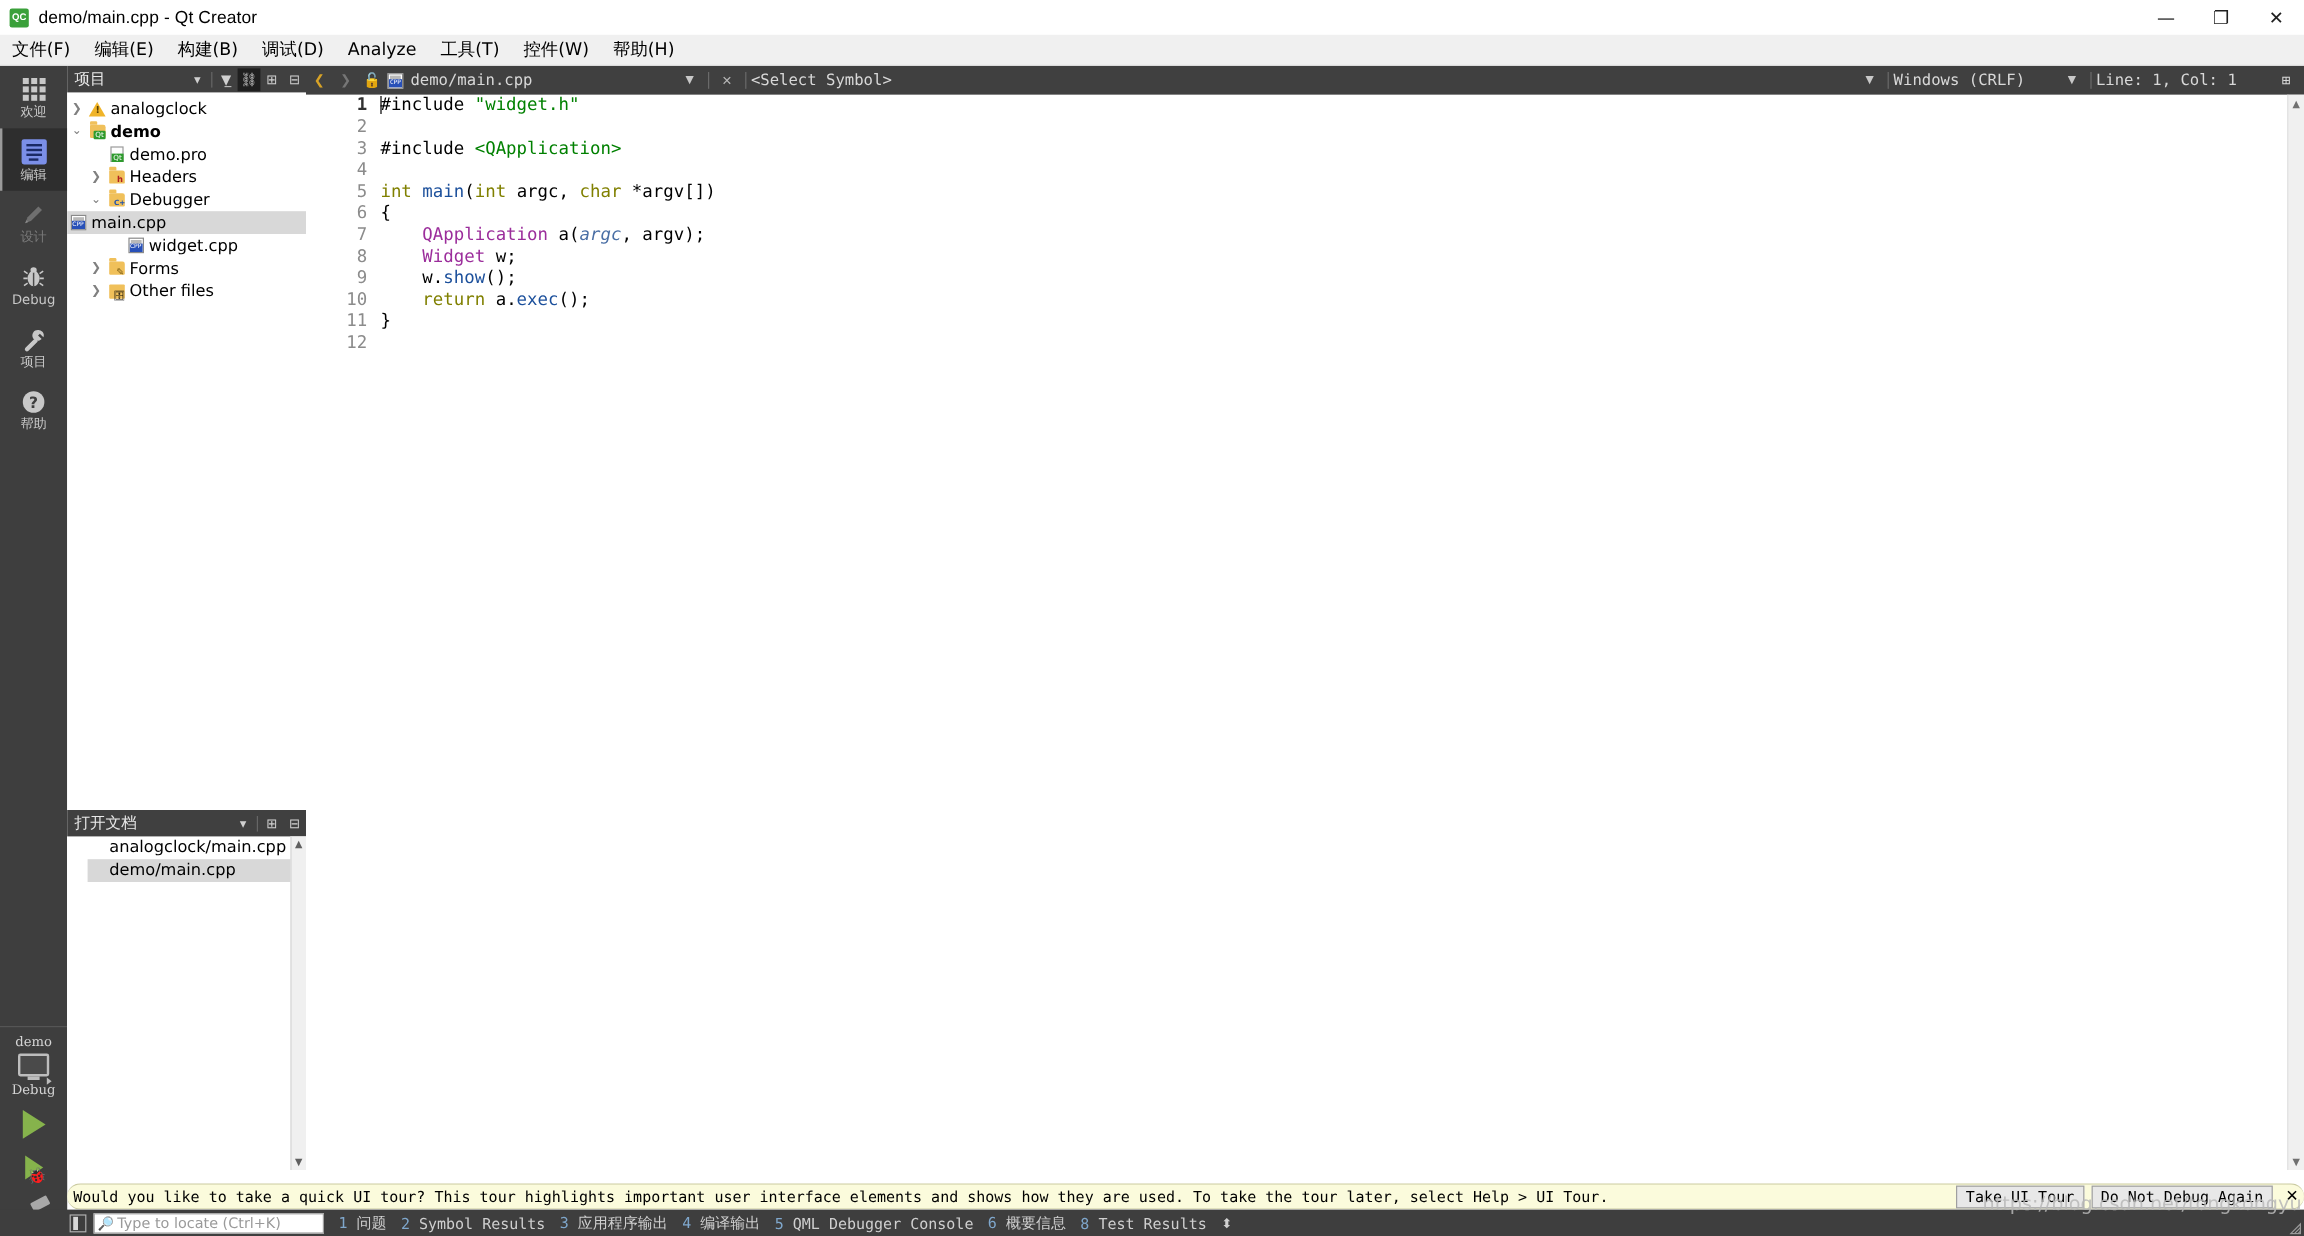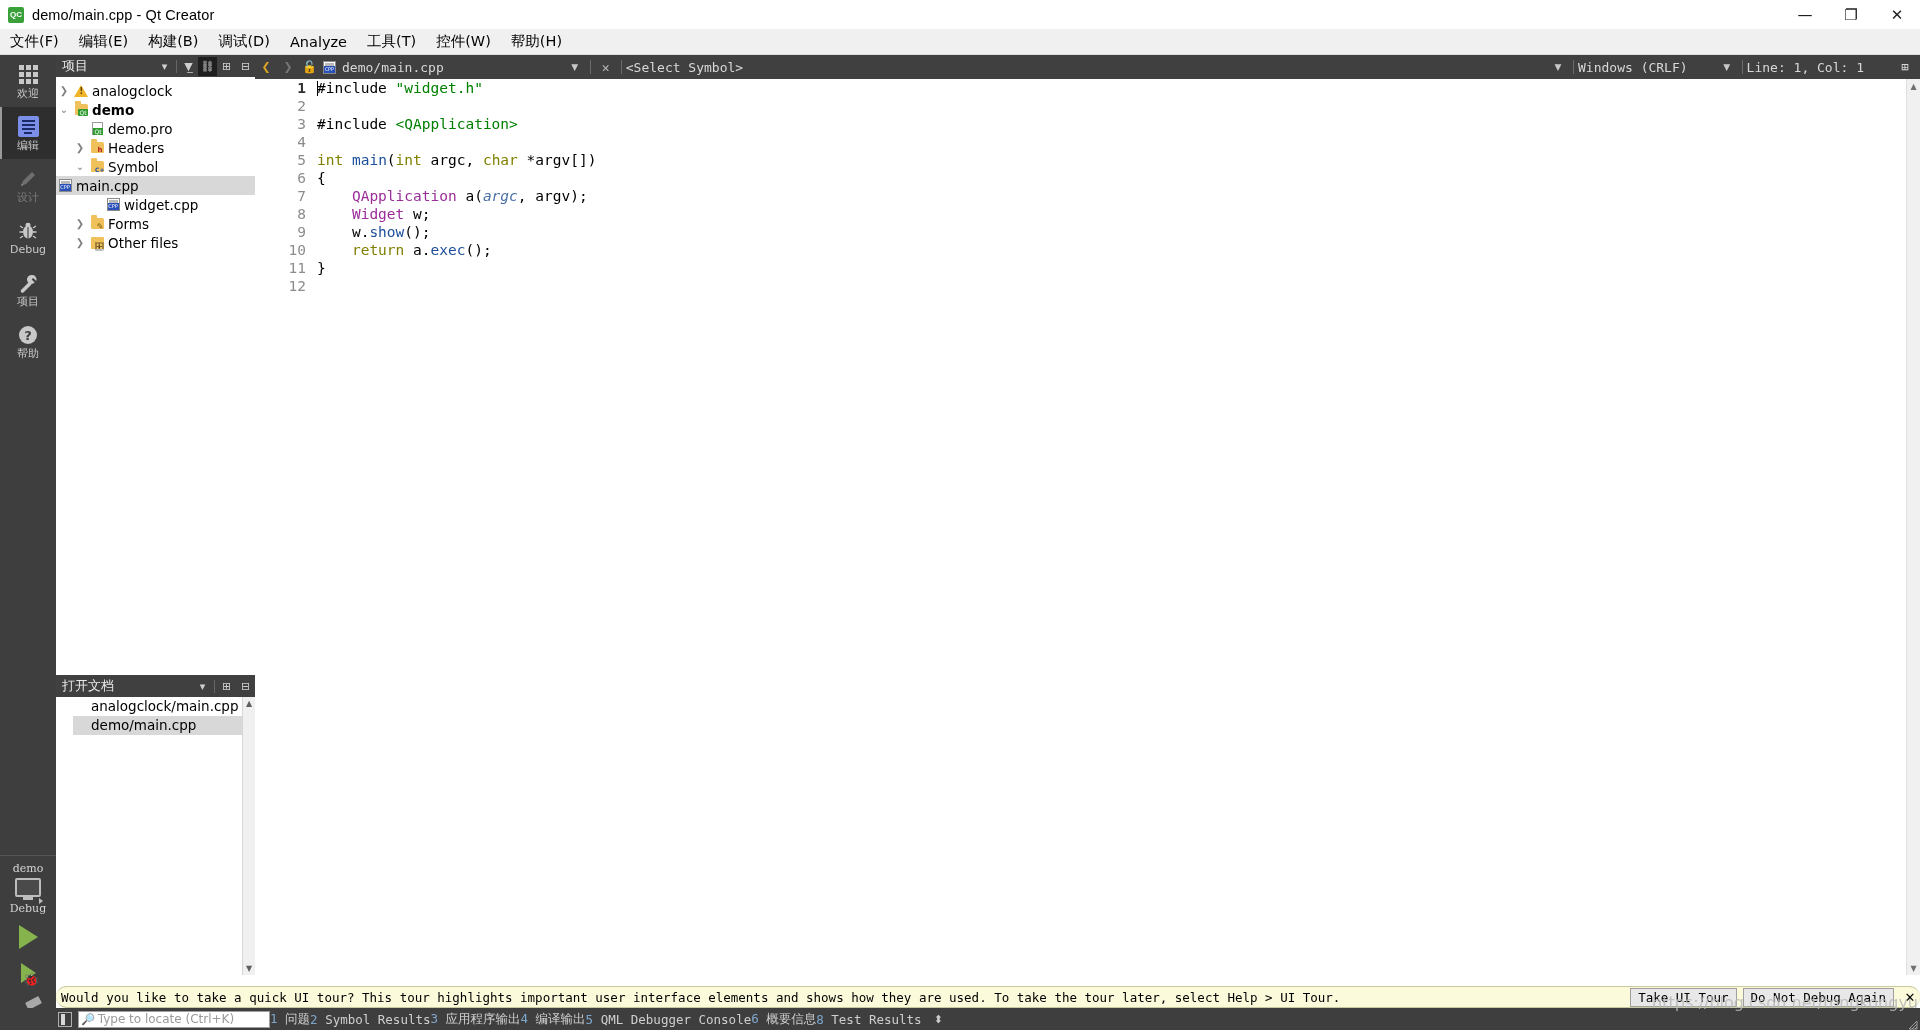--- a/index.html
+++ b/index.html
@@ -219,21 +219,21 @@
     width: 14px; height: 15px; border: 1px solid #b0b0b0; margin: 0 6px 0 58px;
     position: relative; background: #3e3e3e;
   }
   .sb-toggle::after { content:""; position:absolute; left:2px; top:1px; width:4px; bottom:1px; background:#d8d8d8; }
   .locator {
     width: 192px; height: 17px; background: #ffffff; border: 1px solid #a0a0a0;
     display: flex; align-items: center; padding-left: 3px; color: #9a9a9a; font-size: 12px;
     font-family: "DejaVu Sans", sans-serif;
   }
   .loc-ico { font-size: 11px; margin-right: 2px; color: #555; transform: scaleX(-1); }
-  .sb-item { white-space: nowrap; }
+  .sb-item { margin-left: 12px; white-space: nowrap; }
   .sb-num { color: #7fa7cc; }
   .updown { margin-left: 12px; font-size: 11px; color: #d0d0d0; font-family: "DejaVu Sans", sans-serif; }
   .watermark {
     position: absolute; right: 2px; bottom: 18px; font-size: 16px; color: #b8b8b8;
     font-family: "DejaVu Sans", sans-serif; opacity: .85;
   }
   .corner-grip { position: absolute; right: 2px; bottom: 2px; width: 12px; height: 12px; }
 </style>
 </head>
 <body>
@@ -389,21 +389,21 @@
         <span class="ticon">
             <span class="fold h"></span>
           </span>
         <span class="tlabel">Headers</span>
       </div>
       <div class="trow" style="padding-left:16px">
         <span class="tw">⌄</span>
         <span class="ticon">
             <span class="fold cpp"></span>
           </span>
-        <span class="tlabel">Symbol</span>
+        <span class="tlabel">Debugger</span>
       </div>
       <div class="trow sel" style="">
         <span class="ticon">
             <span class="cppfile"></span>
           </span>
         <span class="tlabel">main.cpp</span>
       </div>
       <div class="trow" style="padding-left:48px">
         <span class="ticon">
             <span class="cppfile"></span>

